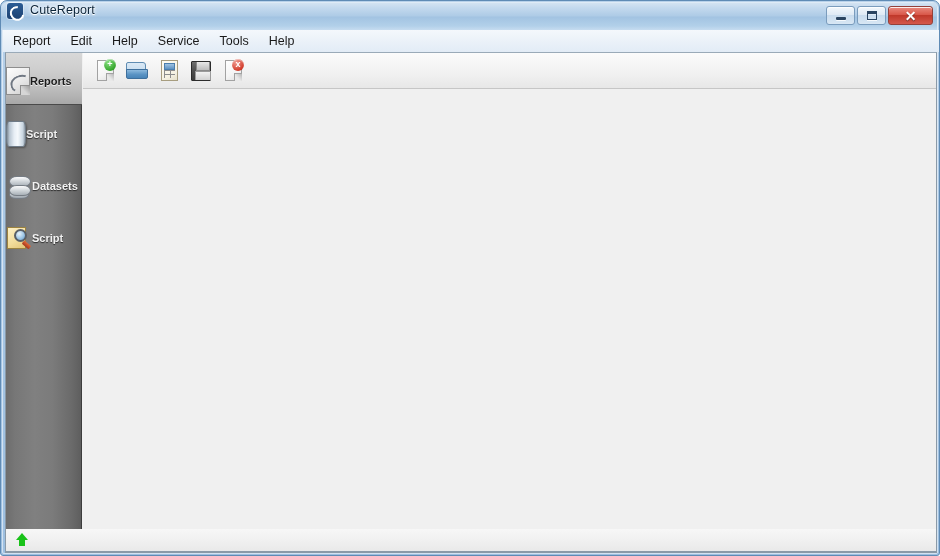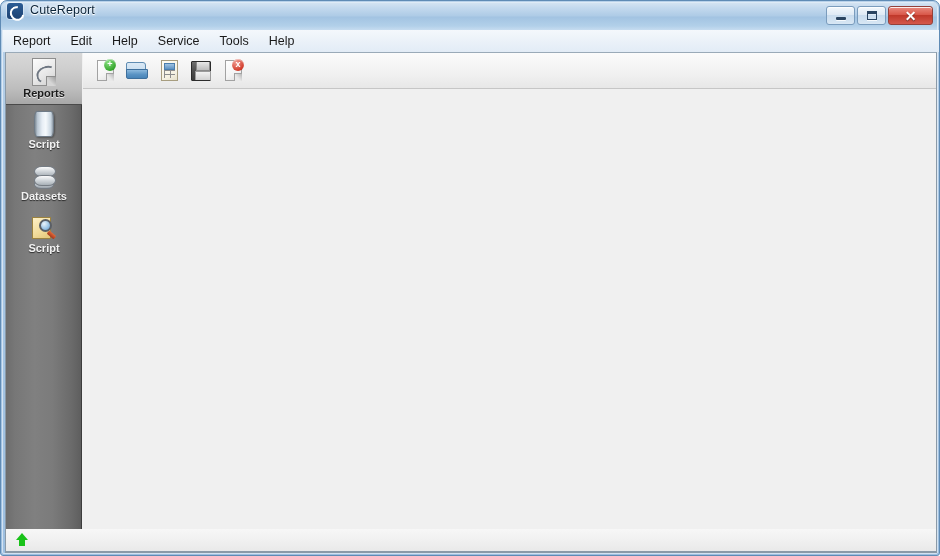--- a/index.html
+++ b/index.html
@@ -156,21 +156,21 @@
         #7b7b7b 62%,
         #6a6a6a 88%,
         #5e5e5e 100%);
     border-right: 1px solid #3c3c3c;
   }
   .sidebar-item {
     position: relative;
     width: 76px;
     height: 52px;
     display: flex;
-    flex-direction: column;
+    flex-direction: row;
     align-items: center;
     justify-content: flex-start;
     padding-top: 4px;
   }
   .sidebar-item.selected {
     background: linear-gradient(180deg,#d8d8d8 0%, #cfcfcf 30%, #bdbdbd 70%, #a8a8a8 100%);
     border-bottom: 1px solid #4a4a4a;
   }
   .sidebar-item.selected .sidebar-label {
     color: #1c1c1c;

